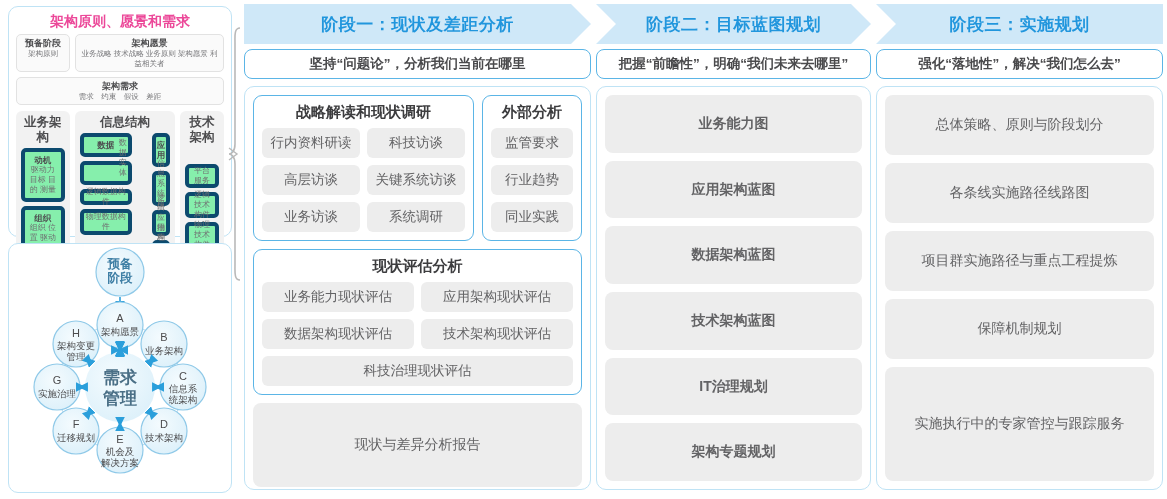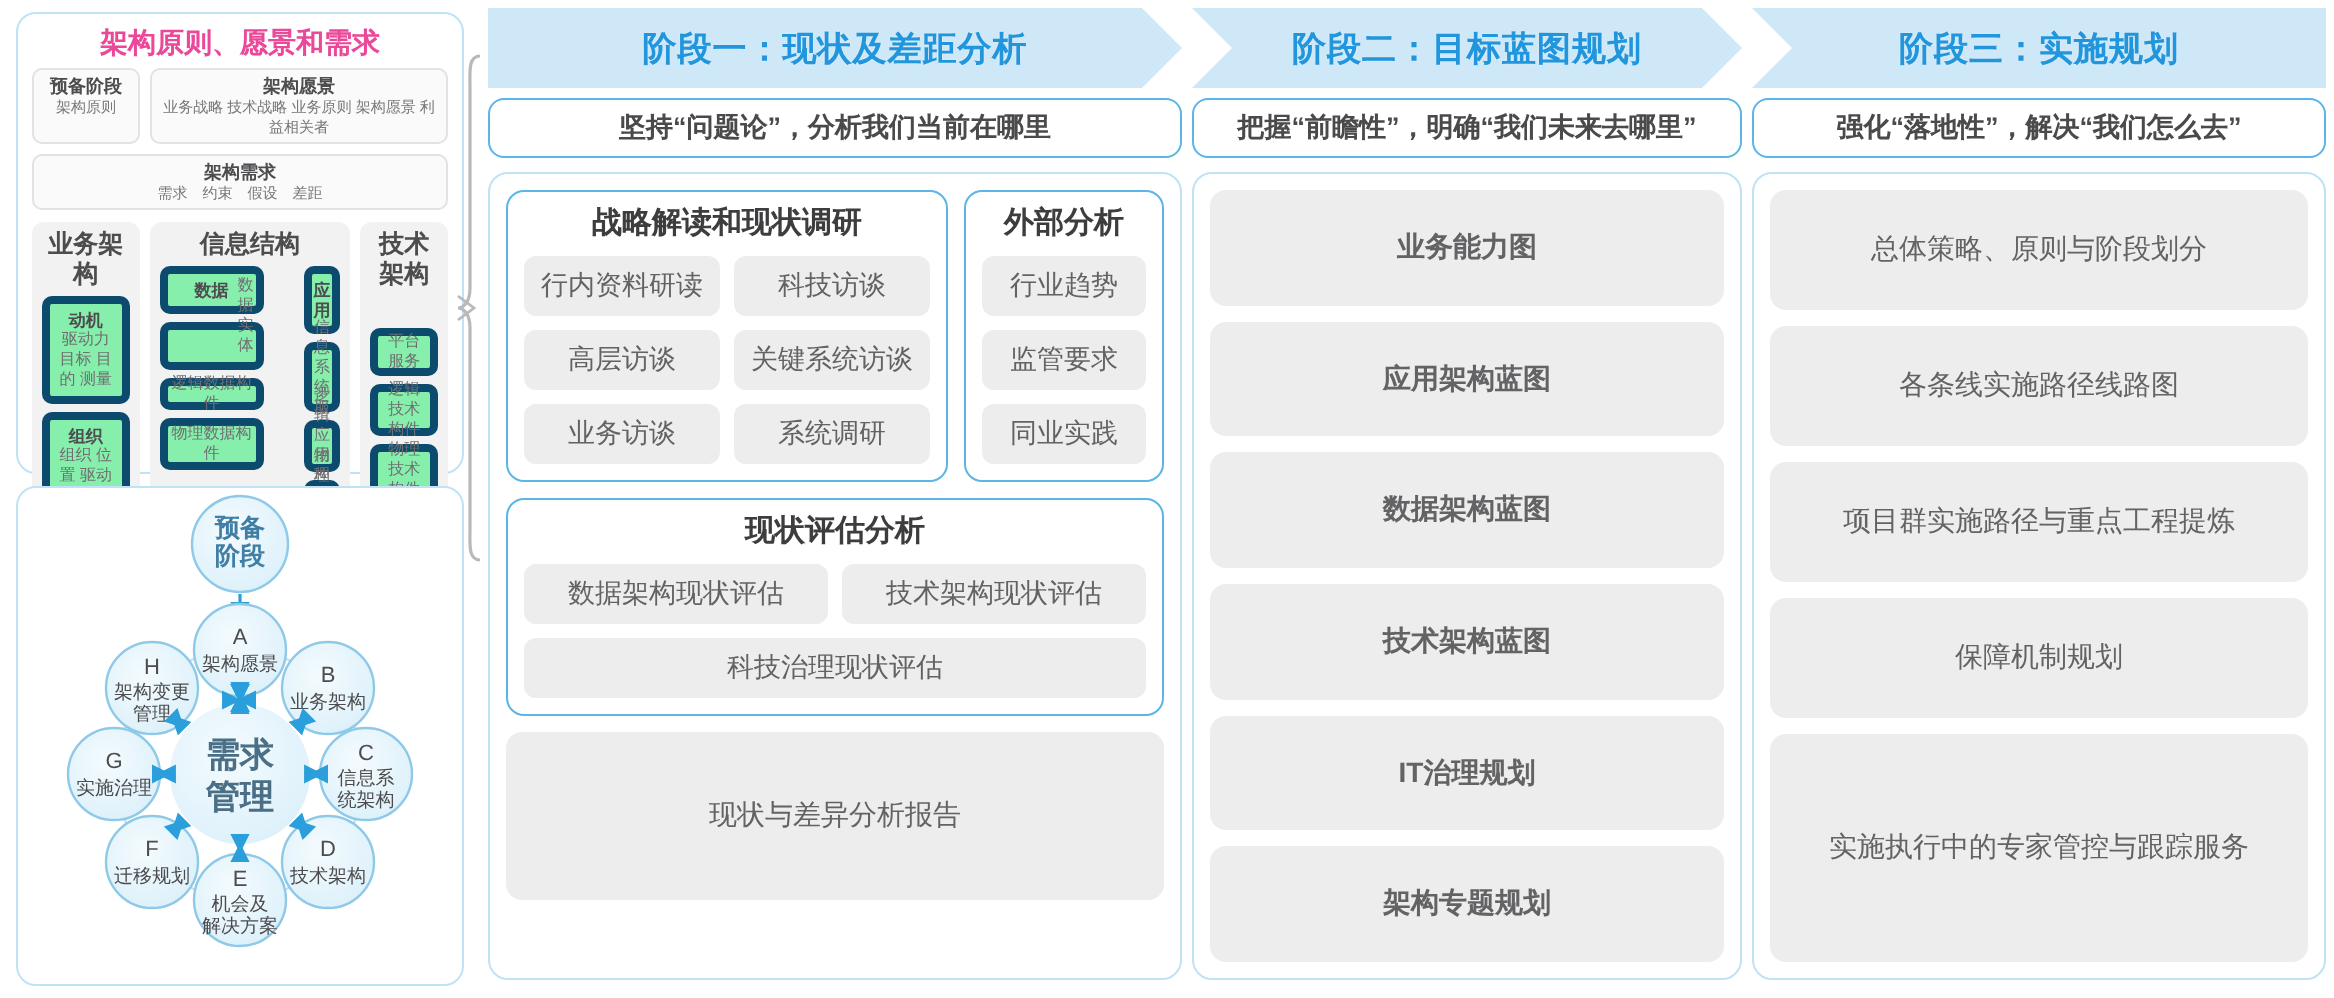--- a/index.html
+++ b/index.html
@@ -350,28 +350,32 @@
               <div class="chip">关键系统访谈</div>
             </div>
             <div class="row2">
               <div class="chip">业务访谈</div>
               <div class="chip">系统调研</div>
             </div>
           </div>
 
           <div class="card card-b">
             <div class="card-title">外部分析</div>
+            <div class="chip">监管要求</div>
             <div class="chip">行业趋势</div>
-            <div class="chip">监管要求</div>
             <div class="chip">同业实践</div>
           </div>
         </div>
 
         <div class="card" style="margin-top:8px;">
           <div class="card-title">现状评估分析</div>
+          <div class="row2">
+            <div class="chip">业务能力现状评估</div>
+            <div class="chip">应用架构现状评估</div>
+          </div>
           <div class="row2">
             <div class="chip">数据架构现状评估</div>
             <div class="chip">技术架构现状评估</div>
           </div>
           <div class="chip chip-wide">科技治理现状评估</div>
         </div>
 
         <div class="report-chip">现状与差异分析报告</div>
       </div>
     </div>

